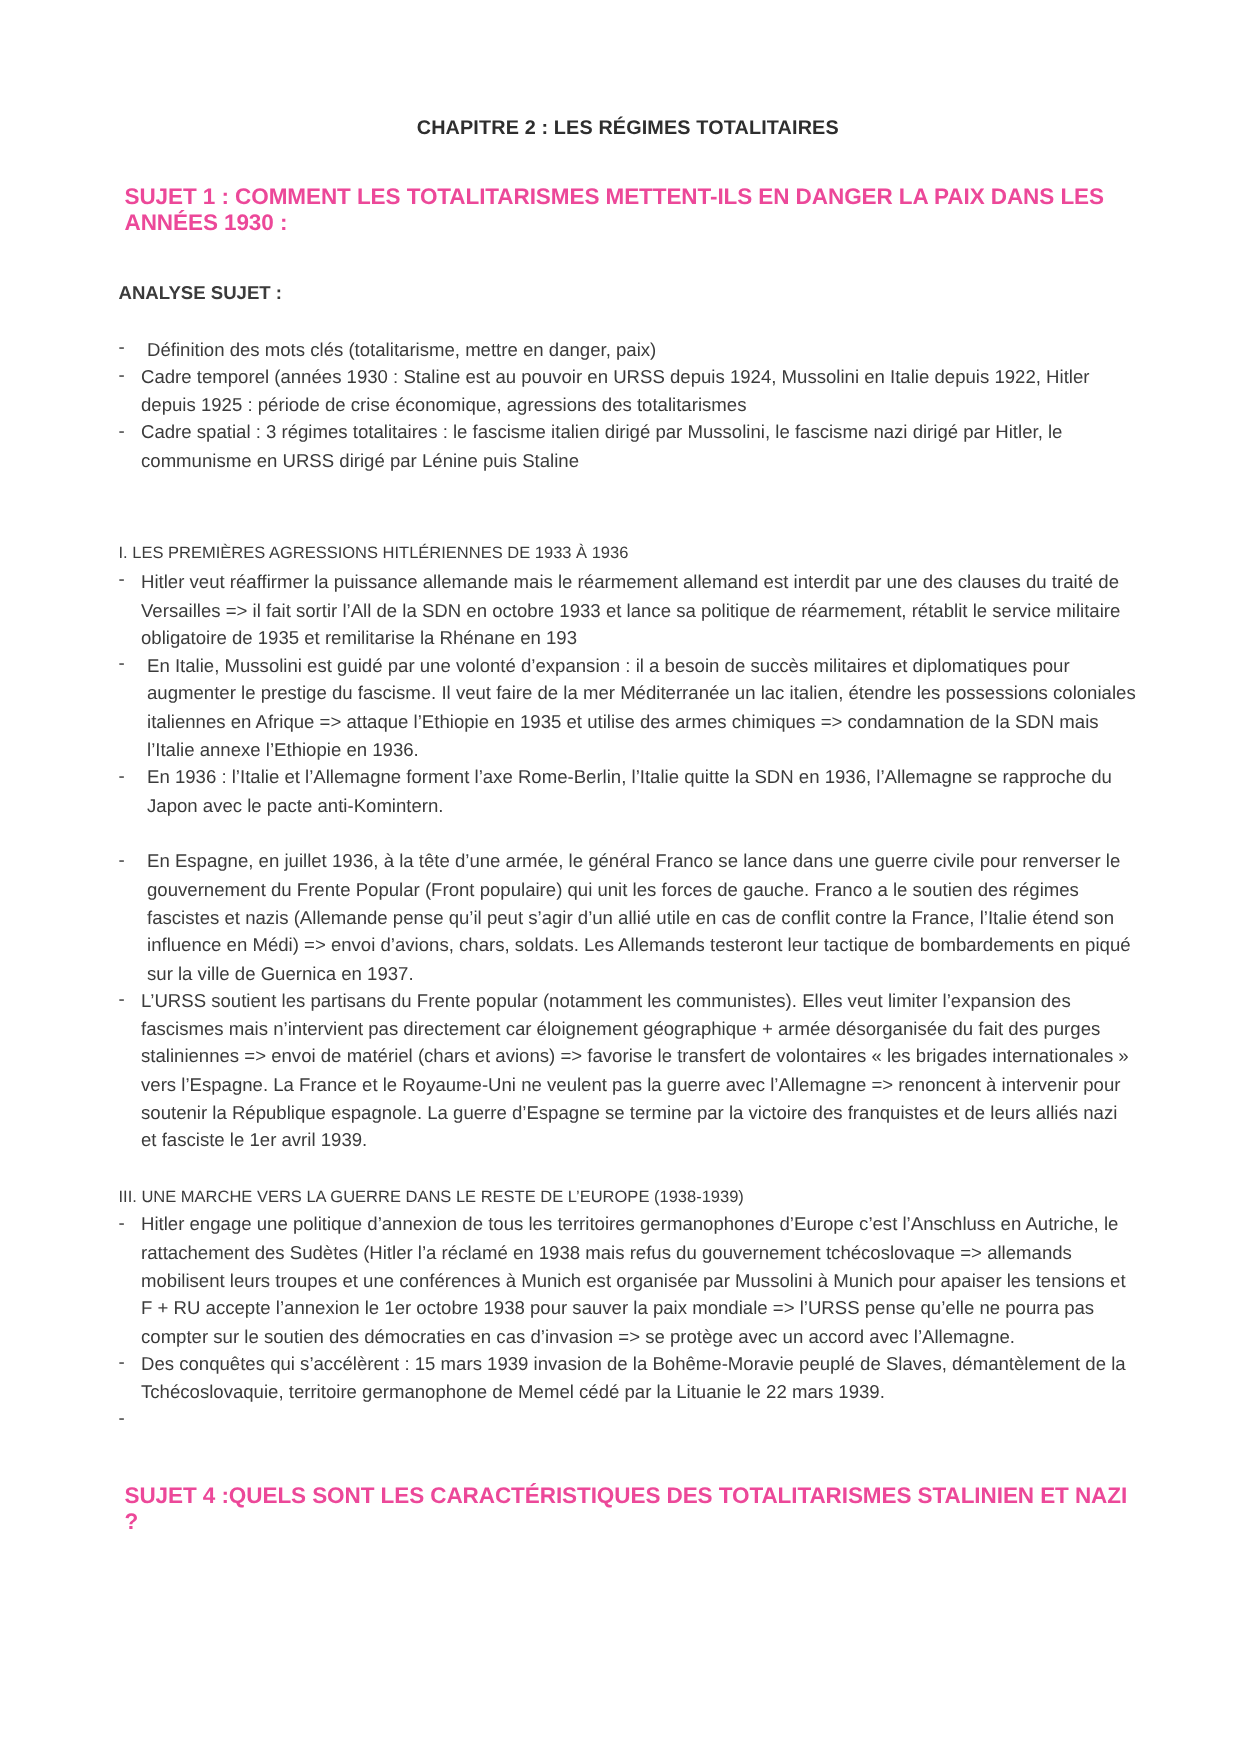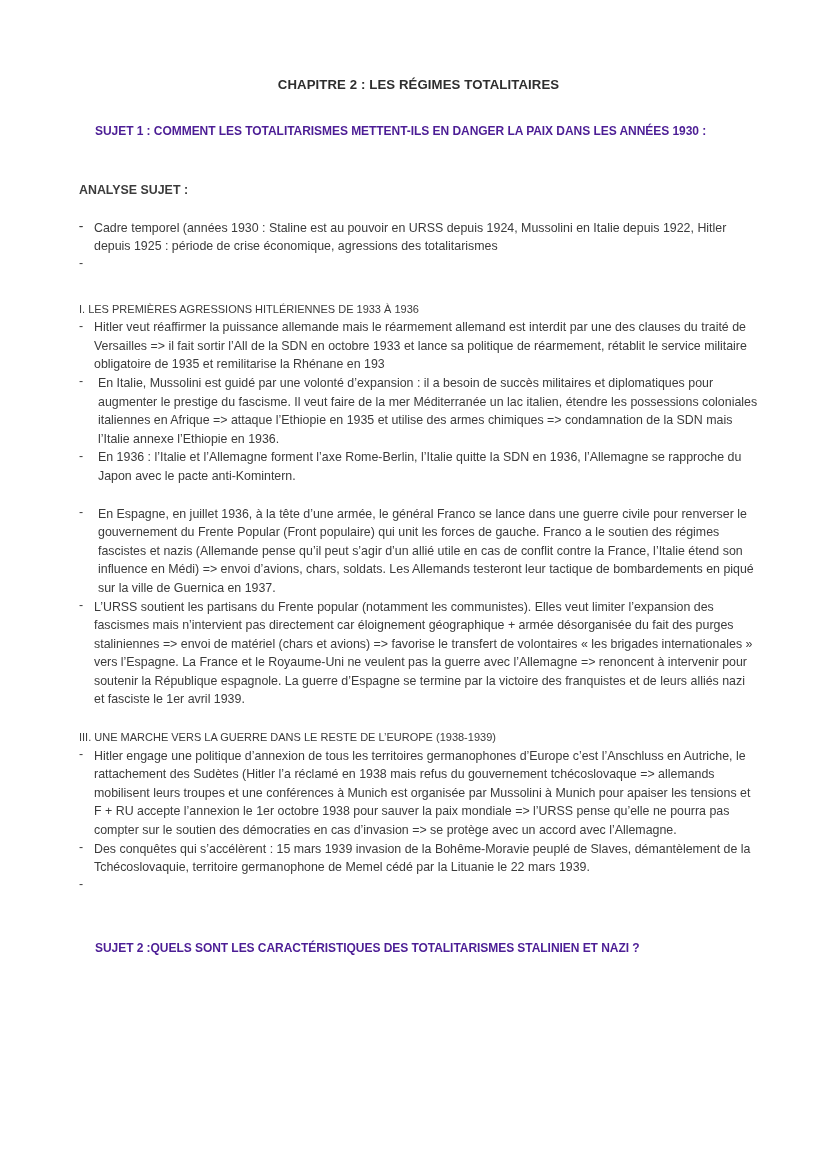--- a/index.html
+++ b/index.html
@@ -37,24 +37,24 @@
     font-weight: bold;
     text-align: center;
     letter-spacing: 0.1px;
     color: #2e2e2e;
     margin: 0 0 30px 0;
     line-height: 17px;
   }
 
   
   .subject-heading {
-    font-size: 12px;
+    font-size: 15px;
     font-weight: bold;
-    color: #4c1d95;
-    margin: 16px;
+    color: #ec4899;
+    margin: 4px;
     line-height: 17px;
     letter-spacing: -0.05px;
   }
 
   
   .plain-label {
     font-size: 12.4px;
     font-weight: bold;
     margin: 0;
     line-height: 18.5px;
@@ -112,27 +112,29 @@
 
     <div class="gap-lg"></div>
 
     <p class="plain-label">ANALYSE SUJET :</p>
 
     <div class="gap-md"></div>
 
     <ul class="bullet-list">
       <li class="bullet-item extra-indent">
         <span class="dash">-</span>
+        <span>Définition des mots clés (totalitarisme, mettre en danger, paix)</span>
       </li>
       <li class="bullet-item">
         <span class="dash">-</span>
         <span>Cadre temporel (années 1930 : Staline est au pouvoir en URSS depuis 1924, Mussolini en Italie depuis 1922, Hitler depuis 1925 : période de crise économique, agressions des totalitarismes</span>
       </li>
       <li class="bullet-item">
         <span class="dash">-</span>
+        <span>Cadre spatial : 3 régimes totalitaires : le fascisme italien dirigé par Mussolini, le fascisme nazi dirigé par Hitler, le communisme en URSS dirigé par Lénine puis Staline</span>
       </li>
     </ul>
 
     <div class="gap-lg"></div>
 
 
     <div class="gap-md"></div>
 
     <p class="section-heading">I. LES PREMIÈRES AGRESSIONS HITLÉRIENNES DE 1933 À 1936</p>
     <ul class="bullet-list">
@@ -175,16 +177,16 @@
         <span class="dash">-</span>
         <span>Des conquêtes qui s’accélèrent : 15 mars 1939 invasion de la Bohême-Moravie peuplé de Slaves, démantèlement de la Tchécoslovaquie, territoire germanophone de Memel cédé par la Lituanie le 22 mars 1939.</span>
       </li>
       <li class="bullet-item">
         <span class="dash">-</span>
       </li>
     </ul>
 
     <div class="gap-xxl"></div>
 
-    <h2 class="subject-heading">SUJET 2 :QUELS SONT LES CARACTÉRISTIQUES DES TOTALITARISMES STALINIEN ET NAZI ?</h2>
+    <h2 class="subject-heading">SUJET 4 :QUELS SONT LES CARACTÉRISTIQUES DES TOTALITARISMES STALINIEN ET NAZI ?</h2>
 
   </div>
 </div>
 
 </body></html>

